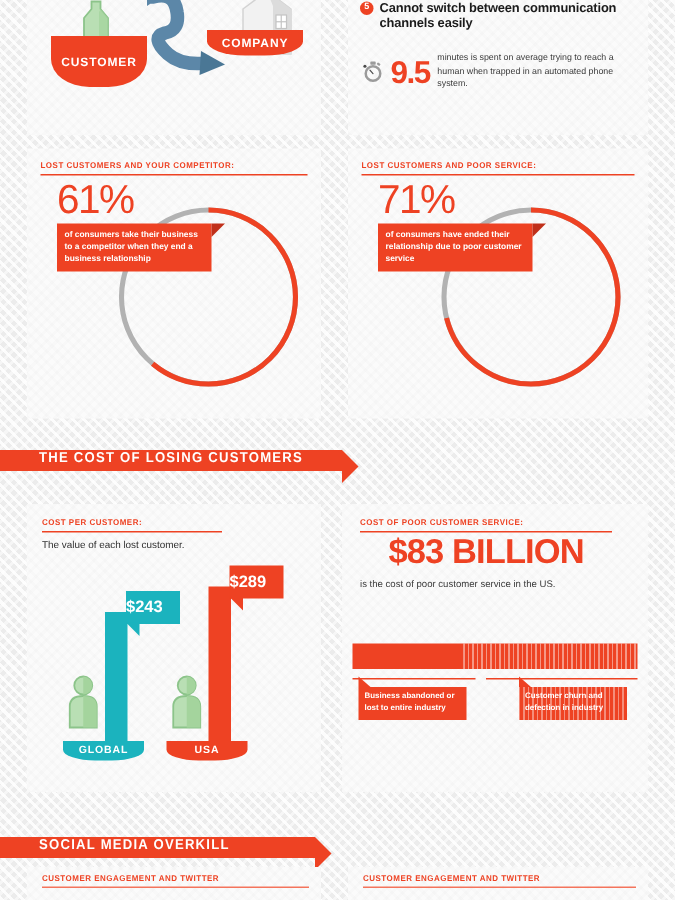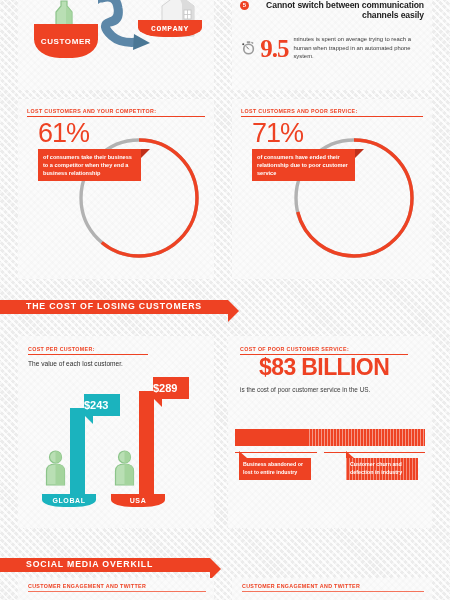--- a/index.html
+++ b/index.html
@@ -208,24 +208,24 @@
   .list-title {
     font-size: 8.6px;
     font-weight: bold;
     color: #1b1b1b;
     line-height: 1.18;
     letter-spacing: -0.1px;
   }
   .stat-num {
     color: #ee4223;
     font-weight: bold;
-    font-size: 25px;
+    font-size: 21px;
     line-height: 1;
     letter-spacing: -1px;
-    font-family: Liberation Serif, serif;
+    font-family: Liberation Sans, sans-serif;
   }
   .stat-text {
     font-size: 5.9px;
     color: #3b3b3b;
     line-height: 1.42;
   }
 </style>
 </head>
 <body>
 
@@ -250,28 +250,28 @@
     <line x1="26" y1="24.5" x2="33" y2="24.5" stroke="#c4c4c4" stroke-width="0.8"></line>
     <rect x="26" y="33" width="7" height="9" fill="#ffffff" stroke="#c4c4c4" stroke-width="0.8"></rect>
     <line x1="29.5" y1="33" x2="29.5" y2="42" stroke="#c4c4c4" stroke-width="0.8"></line>
     <line x1="26" y1="37.5" x2="33" y2="37.5" stroke="#c4c4c4" stroke-width="0.8"></line>
   </svg>
 
   <div class="ribbon" style="position:absolute; left:16px; top:62px; width:64px; height:34px; font-size:8px;">
     <span>CUSTOMER</span>
   </div>
 
-  <div class="ribbon" style="position:absolute; left:120px; top:58px; width:64px; height:17px; font-size:8px;font-family:Liberation Mono, monospace;">
+  <div class="ribbon" style="position:absolute; left:120px; top:58px; width:64px; height:17px; font-size:8px;">
     <span>COMPANY</span>
   </div>
 </div>
 
 <div class="card" style="left:232px; top:-38px; width:200px; height:128px;">
 
-  <div style="position:absolute; left:8px; top:38px; right:8px; display:flex; gap:15px;text-align:right;">
+  <div style="position:absolute; left:8px; top:38px; right:8px; display:flex; gap:4px;">
     <div class="num-badge">5</div>
     <div class="list-title">Cannot switch between communication channels easily</div>
   </div>
 
   <div style="position:absolute; left:10px; top:72px; right:8px; display:flex; align-items:center; gap:5px;">
     <svg width="26" height="28" viewBox="0 0 26 28">
       <rect x="9.5" y="0.5" width="7" height="4" rx="1" fill="#9b9b9b"></rect>
       <rect x="18.5" y="2" width="4.5" height="3" rx="1" transform="rotate(35 20 3)" fill="#9b9b9b"></rect>
       <circle cx="2.5" cy="6.5" r="2" fill="#4a4a4a"></circle>
       <circle cx="13" cy="16" r="9.5" fill="none" stroke="#9b9b9b" stroke-width="3.2"></circle>

